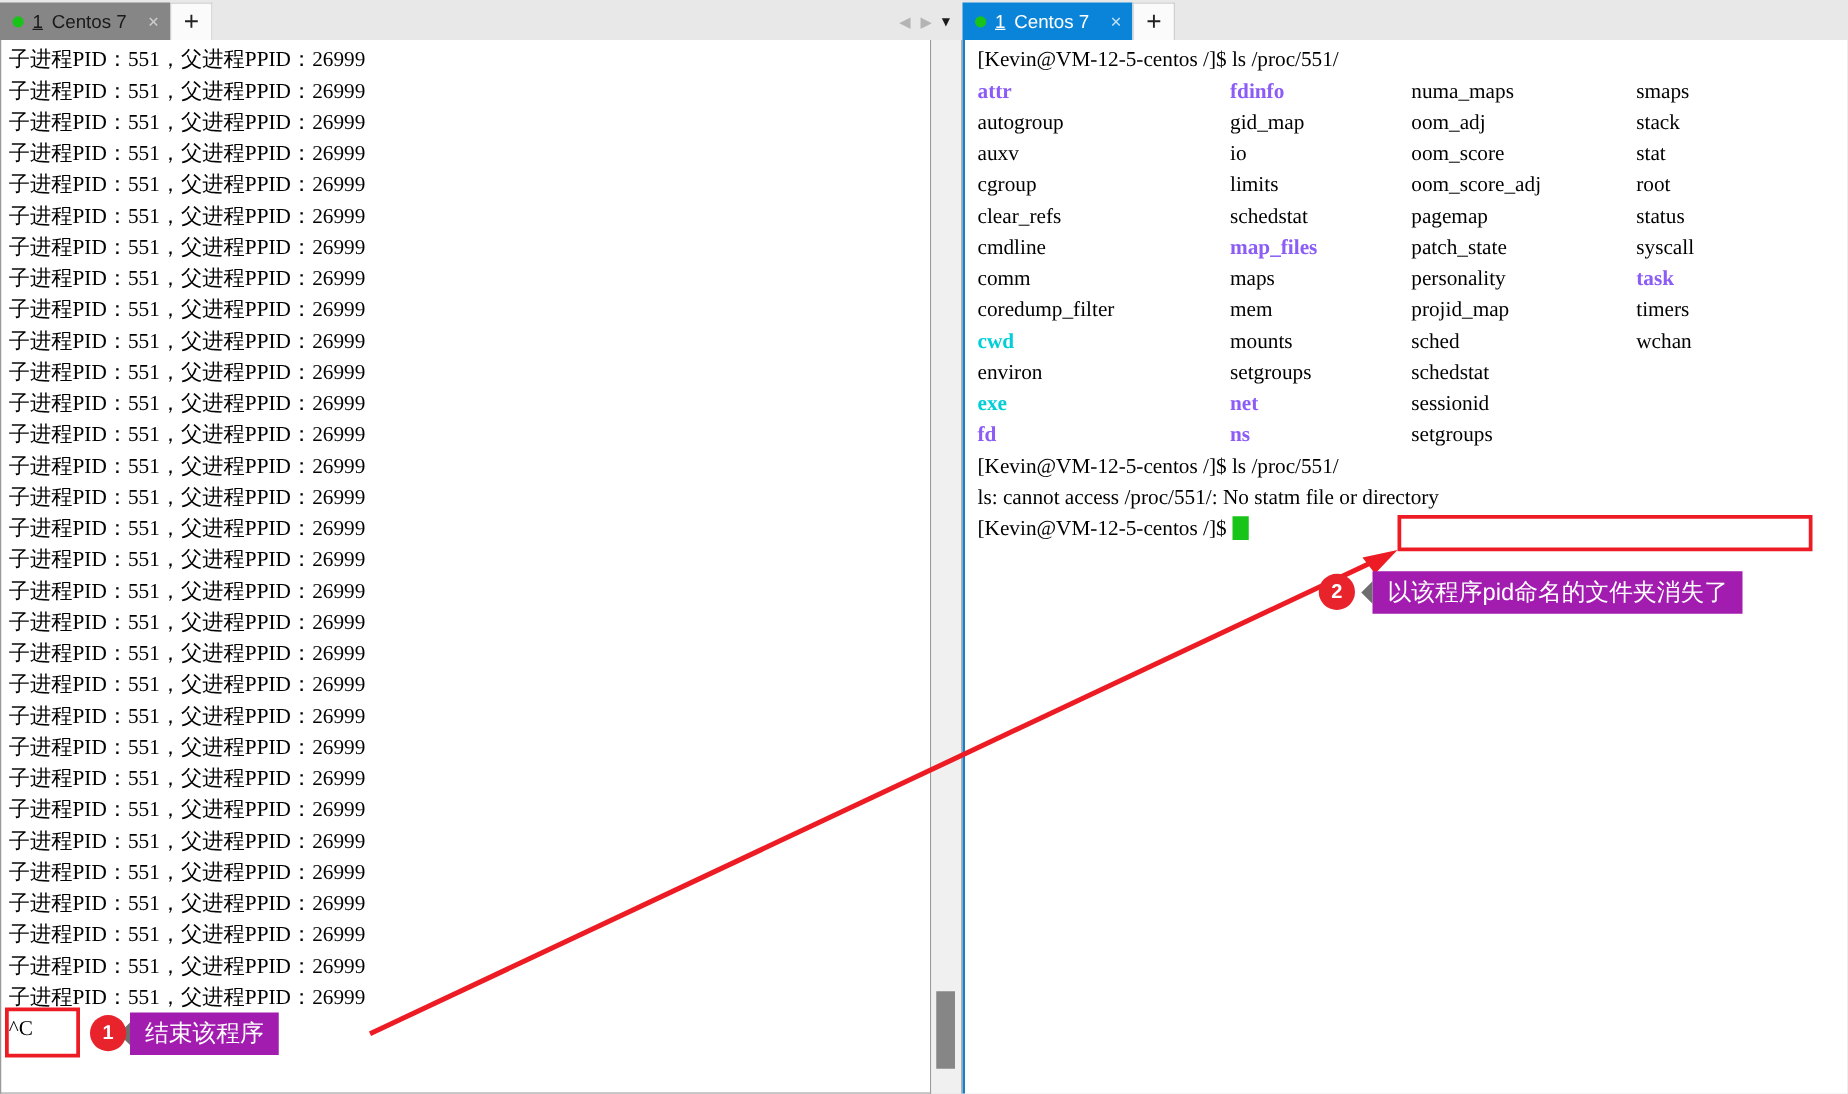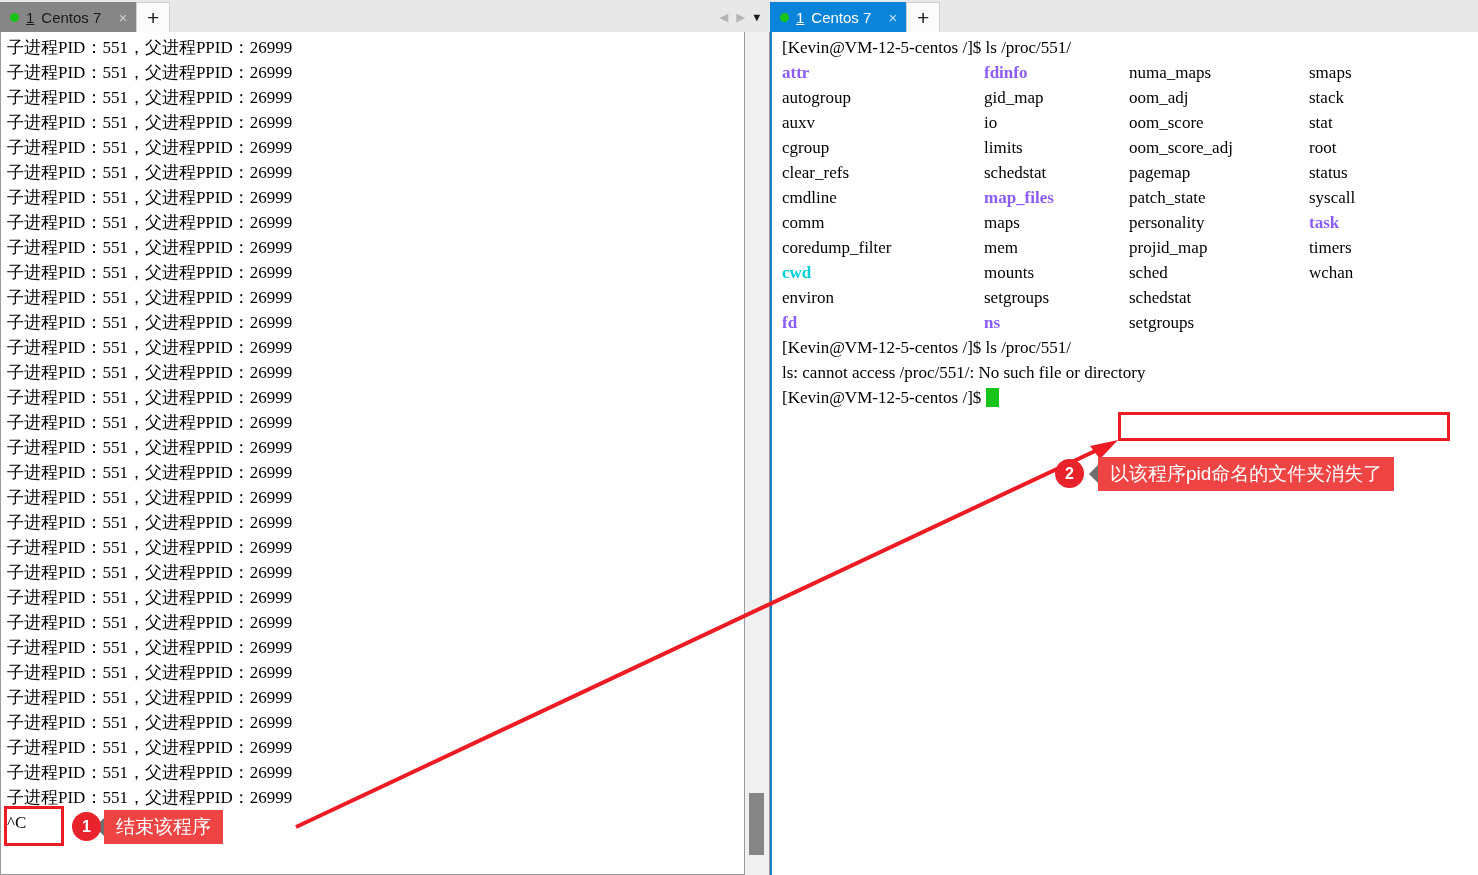--- a/index.html
+++ b/index.html
@@ -109,21 +109,21 @@
     font-family:"Liberation Sans",sans-serif;
     font-size:16px;font-weight:bold;
     display:flex;align-items:center;justify-content:center;
     z-index:6;
   }
   #badge-1{left:72px;top:812px;}
   #badge-2{left:1055px;top:459px;}
 
   .callout{
     position:absolute;height:34px;
-    background:#ef4444;color:#ffffff;
+    background:#a21caf;color:#ffffff;
     font-family:"Liberation Sans",sans-serif;
     font-size:19px;
     display:flex;align-items:center;
     padding:0 12px;
     z-index:5;
     white-space:nowrap;
   }
   .callout::before{
     content:"";position:absolute;left:-9px;top:8px;
     width:0;height:0;
@@ -211,23 +211,24 @@
       <div class="line"><span class="col blue" style="width: 202px;">attr</span><span class="col blue" style="width: 145px;">fdinfo</span><span class="col" style="width: 180px;">numa_maps</span><span class="col">smaps</span></div>
       <div class="line"><span class="col" style="width: 202px;">autogroup</span><span class="col" style="width: 145px;">gid_map</span><span class="col" style="width: 180px;">oom_adj</span><span class="col">stack</span></div>
       <div class="line"><span class="col" style="width: 202px;">auxv</span><span class="col" style="width: 145px;">io</span><span class="col" style="width: 180px;">oom_score</span><span class="col">stat</span></div>
       <div class="line"><span class="col" style="width: 202px;">cgroup</span><span class="col" style="width: 145px;">limits</span><span class="col" style="width: 180px;">oom_score_adj</span><span class="col">root</span></div>
       <div class="line"><span class="col" style="width: 202px;">clear_refs</span><span class="col" style="width: 145px;">schedstat</span><span class="col" style="width: 180px;">pagemap</span><span class="col">status</span></div>
       <div class="line"><span class="col" style="width: 202px;">cmdline</span><span class="col blue" style="width: 145px;">map_files</span><span class="col" style="width: 180px;">patch_state</span><span class="col">syscall</span></div>
       <div class="line"><span class="col" style="width: 202px;">comm</span><span class="col" style="width: 145px;">maps</span><span class="col" style="width: 180px;">personality</span><span class="col blue">task</span></div>
       <div class="line"><span class="col" style="width: 202px;">coredump_filter</span><span class="col" style="width: 145px;">mem</span><span class="col" style="width: 180px;">projid_map</span><span class="col">timers</span></div>
       <div class="line"><span class="col cyan" style="width: 202px;">cwd</span><span class="col" style="width: 145px;">mounts</span><span class="col" style="width: 180px;">sched</span><span class="col">wchan</span></div>
       <div class="line"><span class="col" style="width: 202px;">environ</span><span class="col" style="width: 145px;">setgroups</span><span class="col" style="width: 180px;">schedstat</span><span class="col"></span></div>
+      <div class="line"><span class="col cyan" style="width: 202px;">exe</span><span class="col blue" style="width: 145px;">net</span><span class="col" style="width: 180px;">sessionid</span><span class="col"></span></div>
       <div class="line"><span class="col blue" style="width: 202px;">fd</span><span class="col blue" style="width: 145px;">ns</span><span class="col" style="width: 180px;">setgroups</span><span class="col"></span></div>
       <div class="line">[Kevin@VM-12-5-centos /]$ ls /proc/551/</div>
-      <div class="line">ls: cannot access /proc/551/<span>: No such file or directory</span></div>
+      <div class="line">ls: cannot access /proc/551/<span>: No statm file or directory</span></div>
       <div class="line">[Kevin@VM-12-5-centos /]$ <span class="cursor-block"></span></div>
     </div>
 </div>
 
 <svg class="overlay">
   <line x1="296" y1="827" x2="1110" y2="444" stroke="#ed1c24" stroke-width="4"></line>
   <polygon points="1118,440 1090,446 1100,459" fill="#ed1c24"></polygon>
 </svg>
 
 <div class="redbox" id="redbox-ctrlc"></div>

